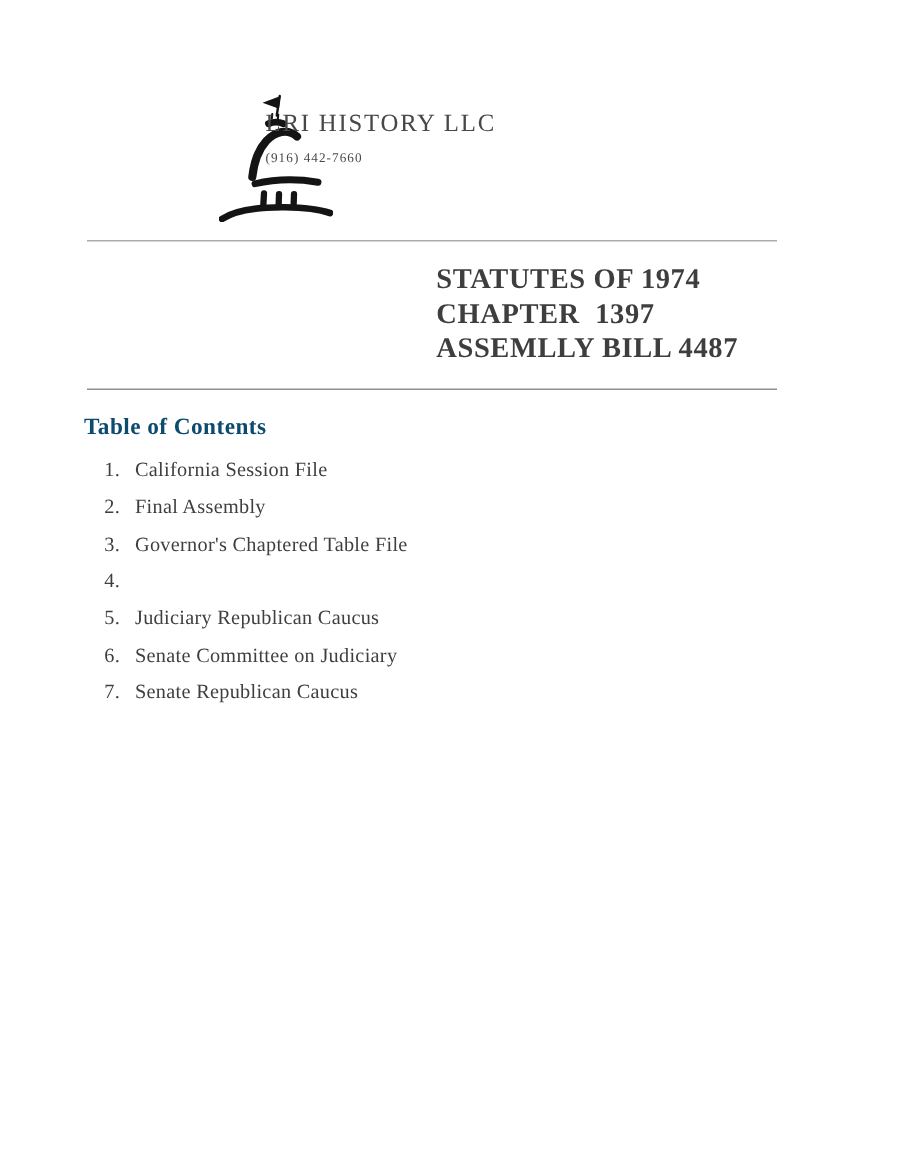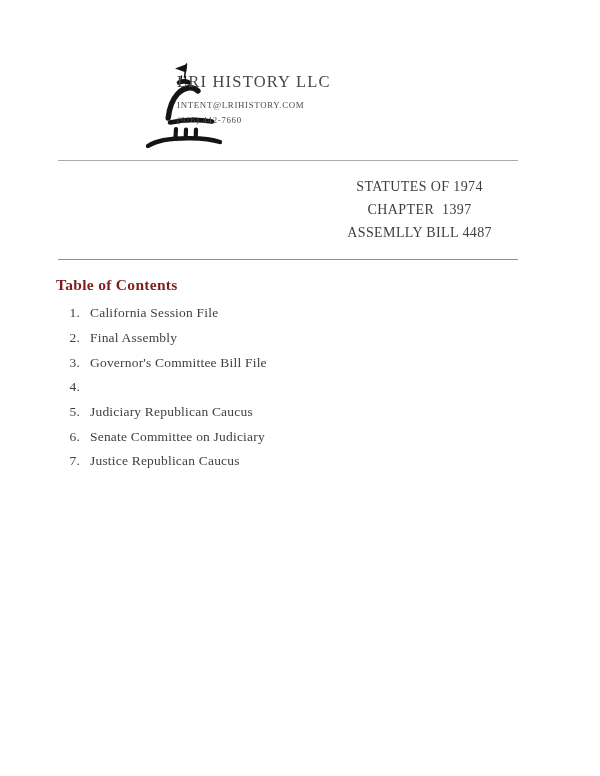--- a/index.html
+++ b/index.html
@@ -59,37 +59,37 @@
     height: 1px;
   }
   .rule-top { top: 160px; background: #ababab; }
   .rule-bottom { top: 259px; background: #8f8f8f; }
 
   
   .reference {
     position: absolute;
     top: 175px;
     right: 108px;
-    text-align: center;
-    font-weight: normal;
-    font-size: 14px;
+    text-align: left;
+    font-weight: bold;
+    font-size: 19px;
     letter-spacing: 0.4px;
     line-height: 23px;
     color: #3e3e3e;
   }
 
   
   .toc-heading {
     position: absolute;
     left: 56px;
     top: 276px;
     font-weight: bold;
     font-size: 15.5px;
     letter-spacing: 0.3px;
-    color: #7f1d1d;
+    color: #0c4a6e;
   }
   .toc-list {
     position: absolute;
     left: 57px;
     top: 301px;
     font-size: 13.5px;
     color: #3f3f3f;
   }
   .toc-item {
     display: flex;
@@ -134,21 +134,20 @@
       <path class="stroke" d="M40,69.5 L39.7,78" stroke-width="4.2"></path>
       <path class="stroke" d="M50,69.5 L49.7,78" stroke-width="4.2"></path>
 
       <path class="stroke" d="M2,86 C10,80.5 26,78 44,78.2 C58,78.4 68,80 74,82" stroke-width="4.4"></path>
     </svg>
   </div>
 
   <div class="header-text">
     <div class="company-name">LRI HISTORY LLC</div>
     <div class="contact-block">
-      <div>INTENT@LRIHISTORY.COM</div>
       <div>(916) 442-7660</div>
     </div>
   </div>
 
   <div class="rule rule-top"></div>
   <div class="rule rule-bottom"></div>
 
   <div class="reference">
     <div>STATUTES OF 1974</div>
     <div>CHAPTER&nbsp; 1397</div>
@@ -161,32 +160,32 @@
     <div class="toc-item">
       <span class="num">1.</span>
       <span class="label">California Session File</span>
     </div>
     <div class="toc-item">
       <span class="num">2.</span>
       <span class="label">Final Assembly</span>
     </div>
     <div class="toc-item">
       <span class="num">3.</span>
-      <span class="label">Governor's Committee Bill File</span>
+      <span class="label">Governor's Chaptered Table File</span>
     </div>
     <div class="toc-item">
       <span class="num">4.</span>
     </div>
     <div class="toc-item">
       <span class="num">5.</span>
       <span class="label">Judiciary Republican Caucus</span>
     </div>
     <div class="toc-item">
       <span class="num">6.</span>
       <span class="label">Senate Committee on Judiciary</span>
     </div>
     <div class="toc-item">
       <span class="num">7.</span>
-      <span class="label">Justice Republican Caucus</span>
+      <span class="label">Senate Republican Caucus</span>
     </div>
   </div>
 
 </div>
 
 </body></html>

